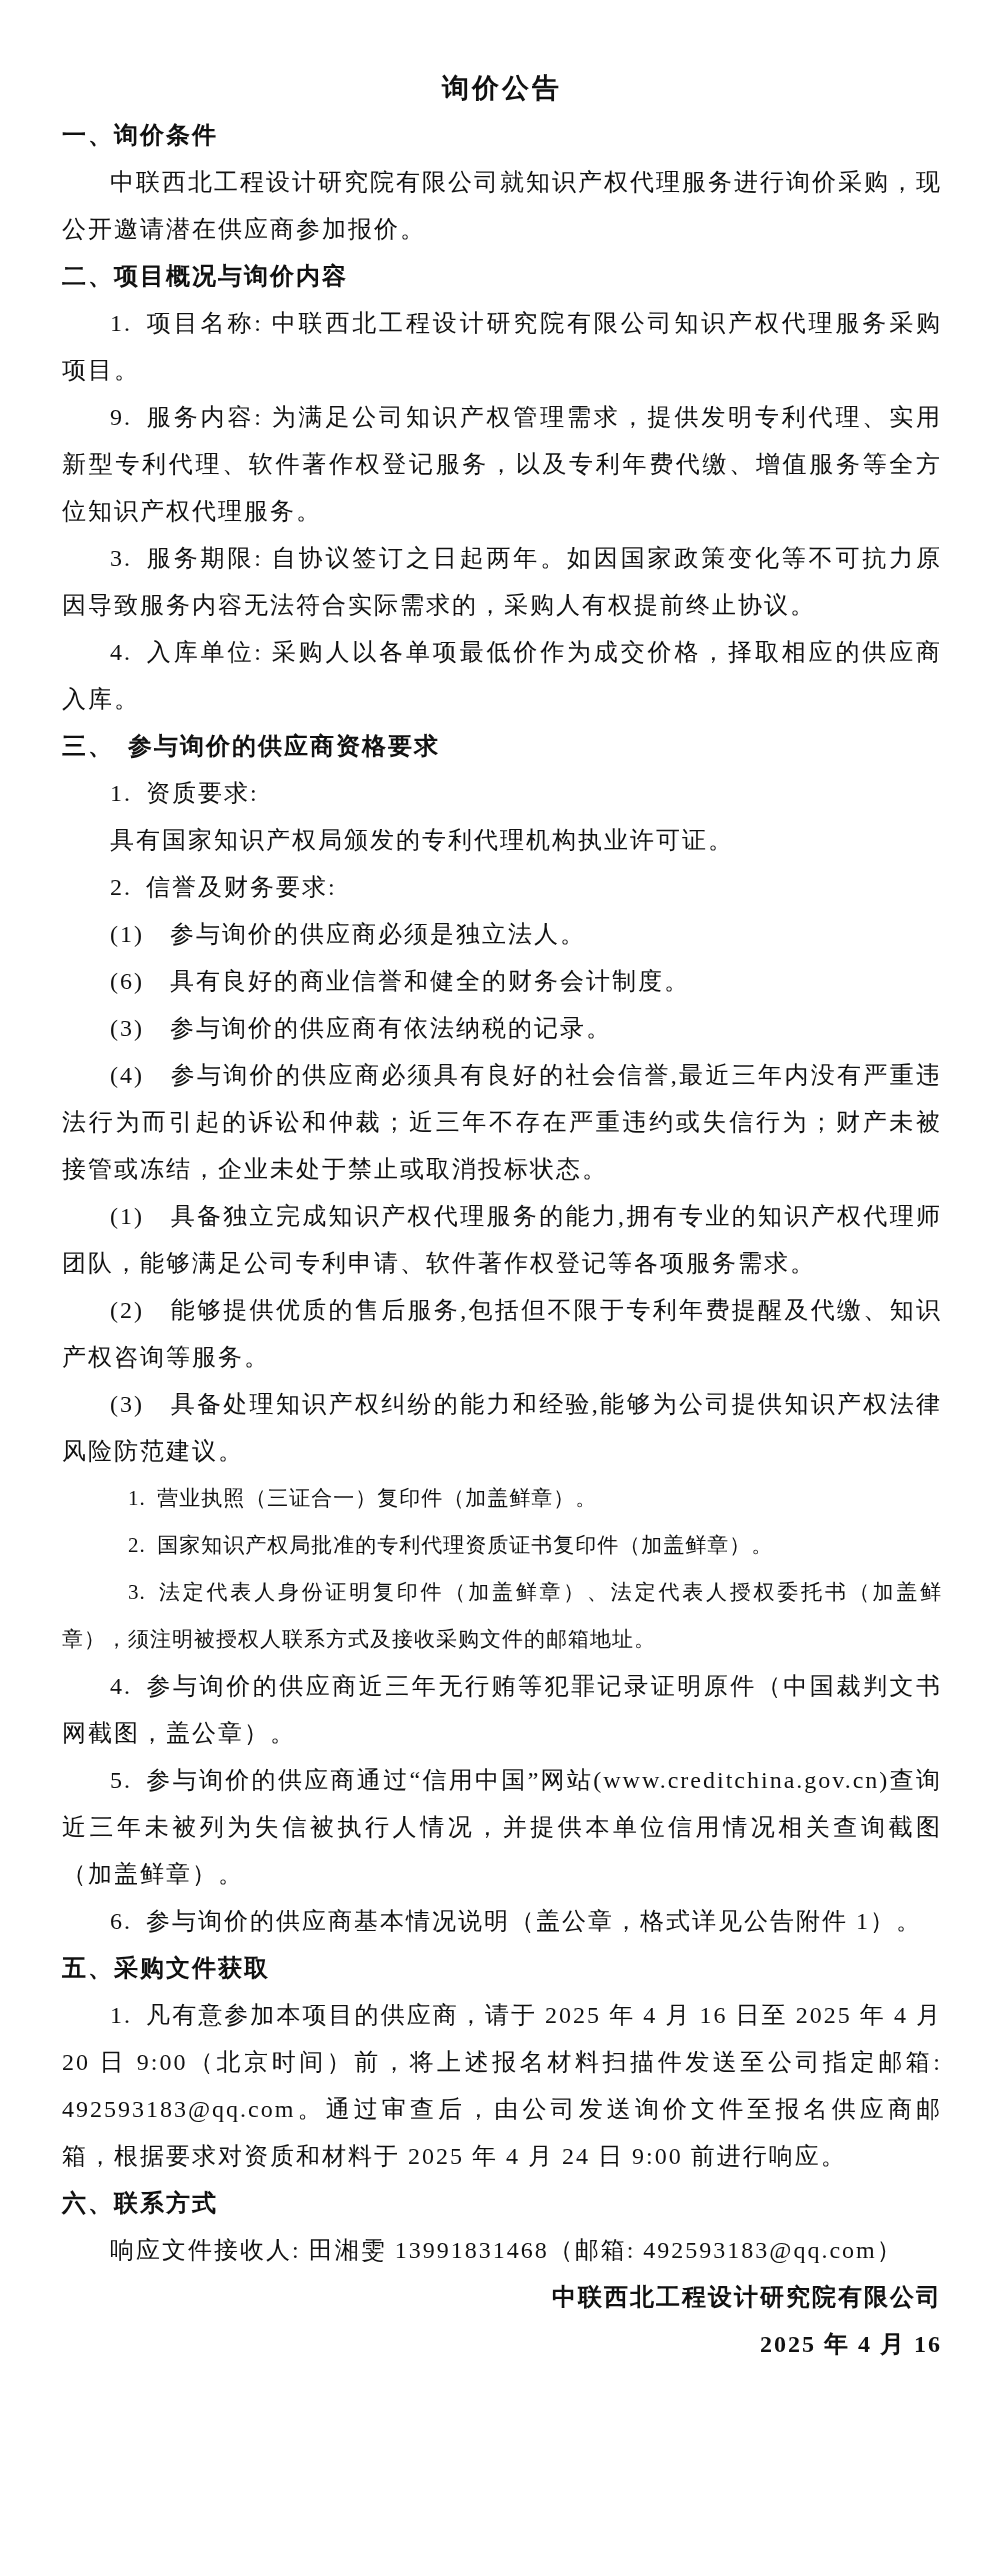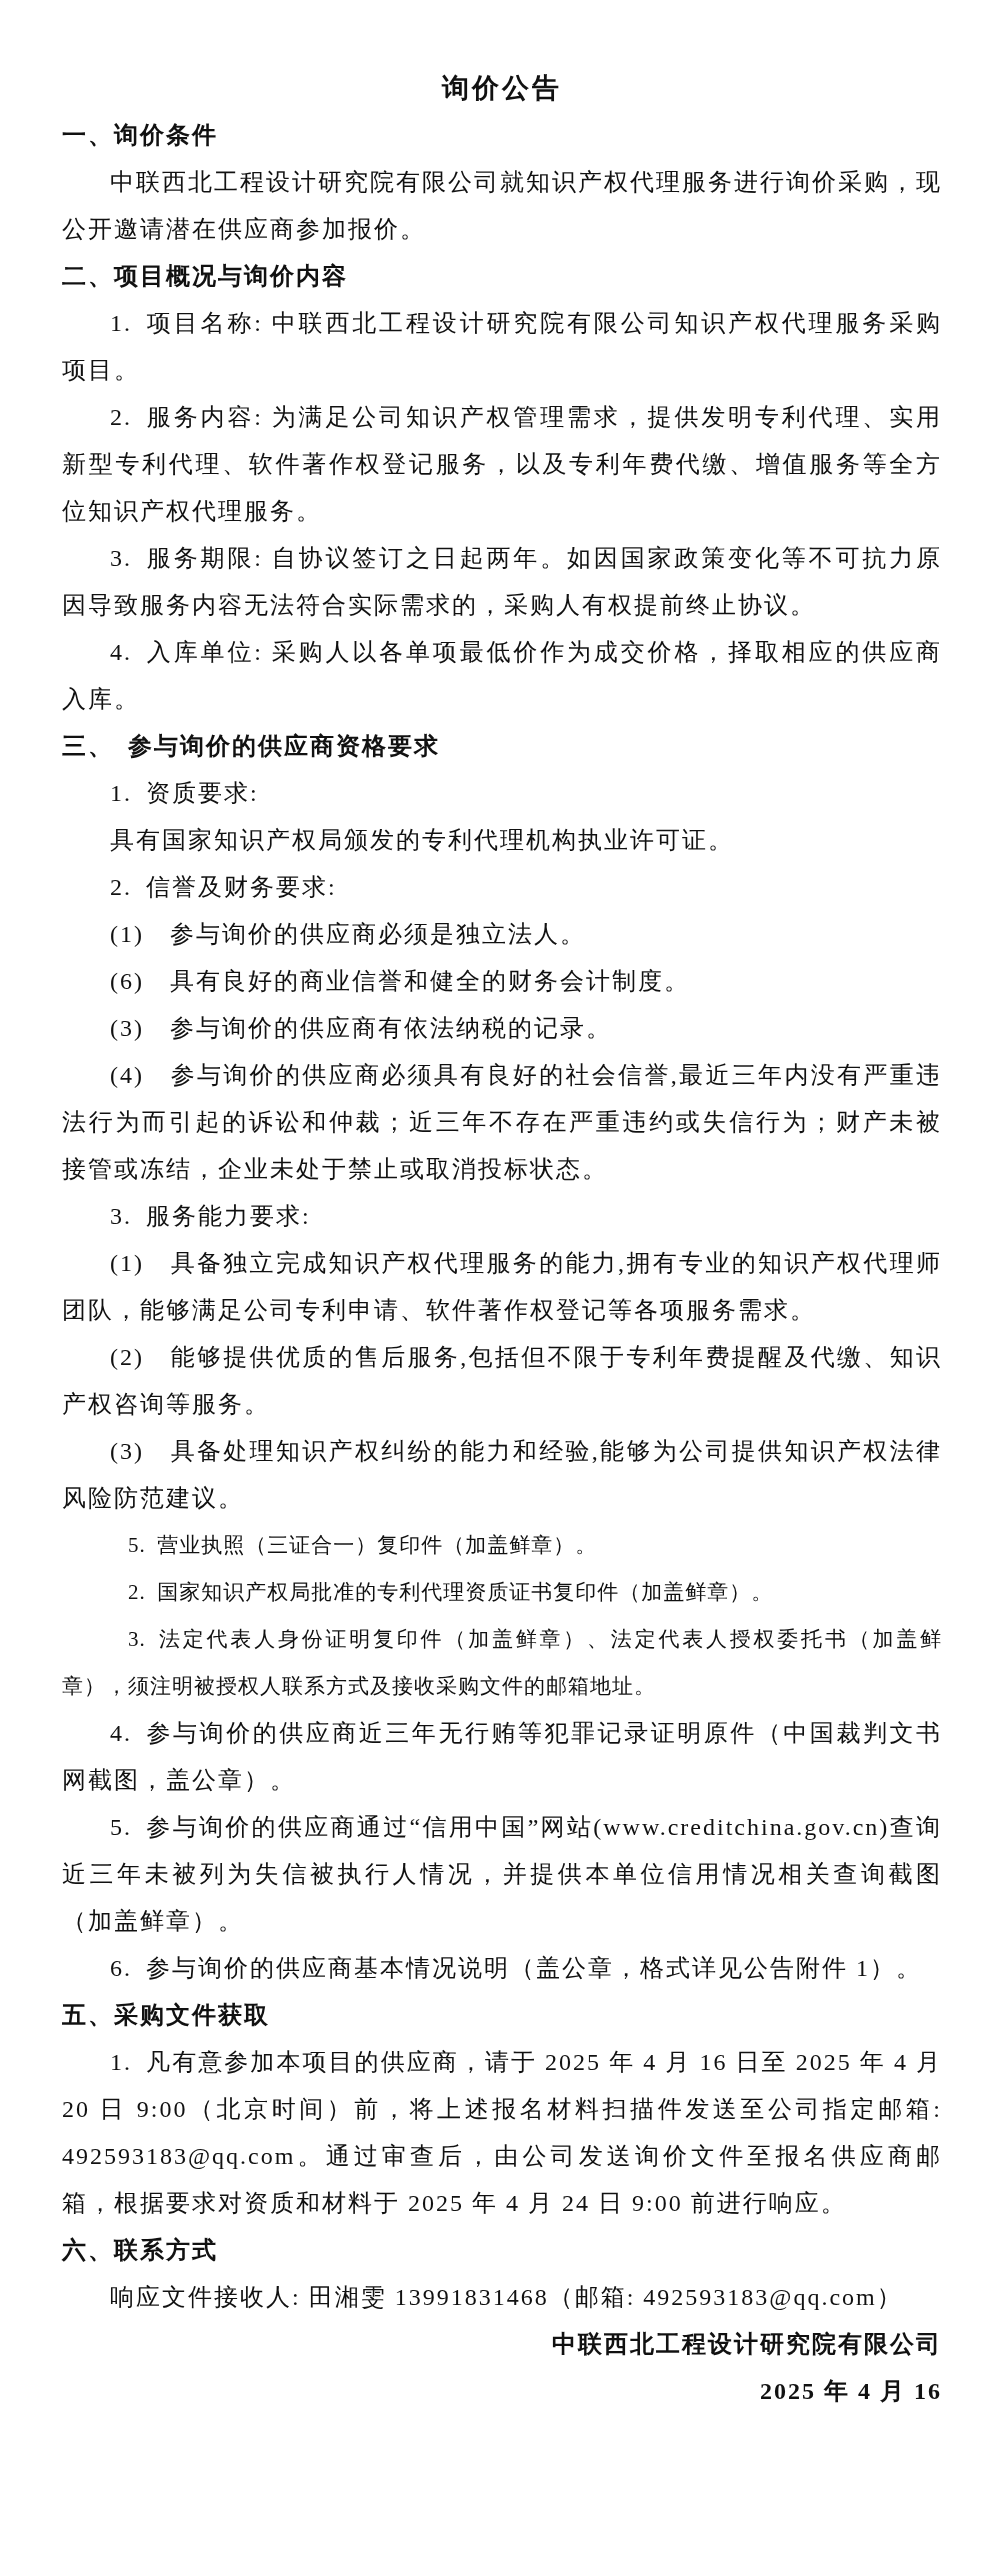--- a/index.html
+++ b/index.html
@@ -57,36 +57,35 @@
 </head>
 <body>
 
 <div class="page">
   <h1 class="title">询价公告</h1>
   <div id="paragraphs">
       <p class="h">一、询价条件</p>
       <p class="p">中联西北工程设计研究院有限公司就知识产权代理服务进行询价采购，现公开邀请潜在供应商参加报价。</p>
       <p class="h">二、项目概况与询价内容</p>
       <p class="p">1. 项目名称: 中联西北工程设计研究院有限公司知识产权代理服务采购项目。</p>
-      <p class="p">2. 服务内容: 为满足公司知识产权管理需求，提供发明专利代理、实用新型专利代理、软件著作权登记服务，以及专利年费代缴、增值服务等全方位知识产权代理服务。</p>
+      <p class="p">9. 服务内容: 为满足公司知识产权管理需求，提供发明专利代理、实用新型专利代理、软件著作权登记服务，以及专利年费代缴、增值服务等全方位知识产权代理服务。</p>
       <p class="p">3. 服务期限: 自协议签订之日起两年。如因国家政策变化等不可抗力原因导致服务内容无法符合实际需求的，采购人有权提前终止协议。</p>
       <p class="p">4. 入库单位: 采购人以各单项最低价作为成交价格，择取相应的供应商入库。</p>
       <p class="h">三、 参与询价的供应商资格要求</p>
       <p class="p">1. 资质要求:</p>
       <p class="p">具有国家知识产权局颁发的专利代理机构执业许可证。</p>
       <p class="p">2. 信誉及财务要求:</p>
       <p class="p">(1)　参与询价的供应商必须是独立法人。</p>
       <p class="p">(6)　具有良好的商业信誉和健全的财务会计制度。</p>
       <p class="p">(3)　参与询价的供应商有依法纳税的记录。</p>
       <p class="p">(4)　参与询价的供应商必须具有良好的社会信誉,最近三年内没有严重违法行为而引起的诉讼和仲裁；近三年不存在严重违约或失信行为；财产未被接管或冻结，企业未处于禁止或取消投标状态。</p>
-      <p class="p">3. 服务能力要求:</p>
       <p class="p">(1)　具备独立完成知识产权代理服务的能力,拥有专业的知识产权代理师团队，能够满足公司专利申请、软件著作权登记等各项服务需求。</p>
       <p class="p">(2)　能够提供优质的售后服务,包括但不限于专利年费提醒及代缴、知识产权咨询等服务。</p>
       <p class="p">(3)　具备处理知识产权纠纷的能力和经验,能够为公司提供知识产权法律风险防范建议。</p>
-      <p class="small">5. 营业执照（三证合一）复印件（加盖鲜章）。</p>
+      <p class="small">1. 营业执照（三证合一）复印件（加盖鲜章）。</p>
       <p class="small">2. 国家知识产权局批准的专利代理资质证书复印件（加盖鲜章）。</p>
       <p class="small">3. 法定代表人身份证明复印件（加盖鲜章）、法定代表人授权委托书（加盖鲜章），须注明被授权人联系方式及接收采购文件的邮箱地址。</p>
       <p class="p">4. 参与询价的供应商近三年无行贿等犯罪记录证明原件（中国裁判文书网截图，盖公章）。</p>
       <p class="p">5. 参与询价的供应商通过“信用中国”网站(www.creditchina.gov.cn)查询近三年未被列为失信被执行人情况，并提供本单位信用情况相关查询截图（加盖鲜章）。</p>
       <p class="p">6. 参与询价的供应商基本情况说明（盖公章，格式详见公告附件 1）。</p>
       <p class="h">五、采购文件获取</p>
       <p class="p">1. 凡有意参加本项目的供应商，请于 2025 年 4 月 16 日至 2025 年 4 月 20 日 9:00（北京时间）前，将上述报名材料扫描件发送至公司指定邮箱: 492593183@qq.com。通过审查后，由公司发送询价文件至报名供应商邮箱，根据要求对资质和材料于 2025 年 4 月 24 日 9:00 前进行响应。</p>
       <p class="h">六、联系方式</p>
       <p class="p">响应文件接收人: 田湘雯 13991831468（邮箱: 492593183@qq.com）</p>
       <p class="right">中联西北工程设计研究院有限公司</p>

